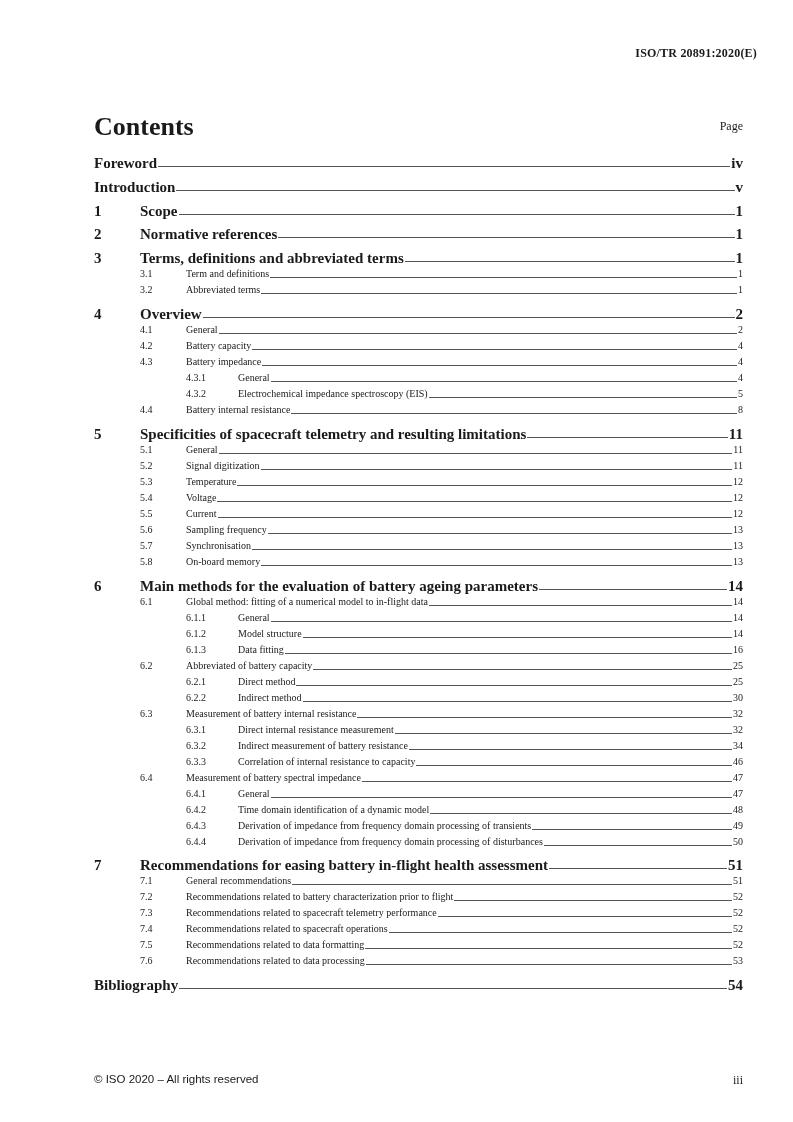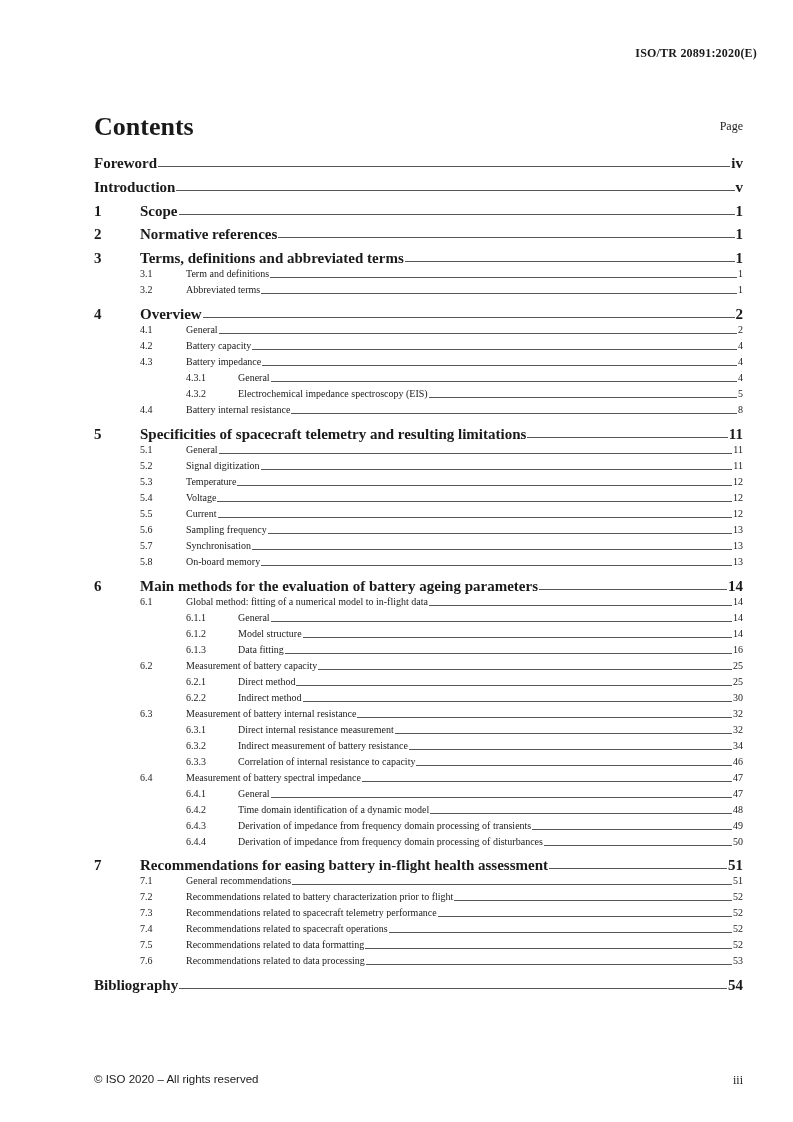--- a/index.html
+++ b/index.html
@@ -220,21 +220,21 @@
       <span class="pg">14</span>
     </div>
     <div class="row l2">
       <span class="num">6.1.3</span>
       <span class="title">Data fitting</span>
       <span class="leader"></span>
       <span class="pg">16</span>
     </div>
     <div class="row l1">
       <span class="num">6.2</span>
-      <span class="title">Measurement of battery capacity</span>
+      <span class="title">Abbreviated of battery capacity</span>
       <span class="leader"></span>
       <span class="pg">25</span>
     </div>
     <div class="row l2">
       <span class="num">6.2.1</span>
       <span class="title">Direct method</span>
       <span class="leader"></span>
       <span class="pg">25</span>
     </div>
     <div class="row l2">

